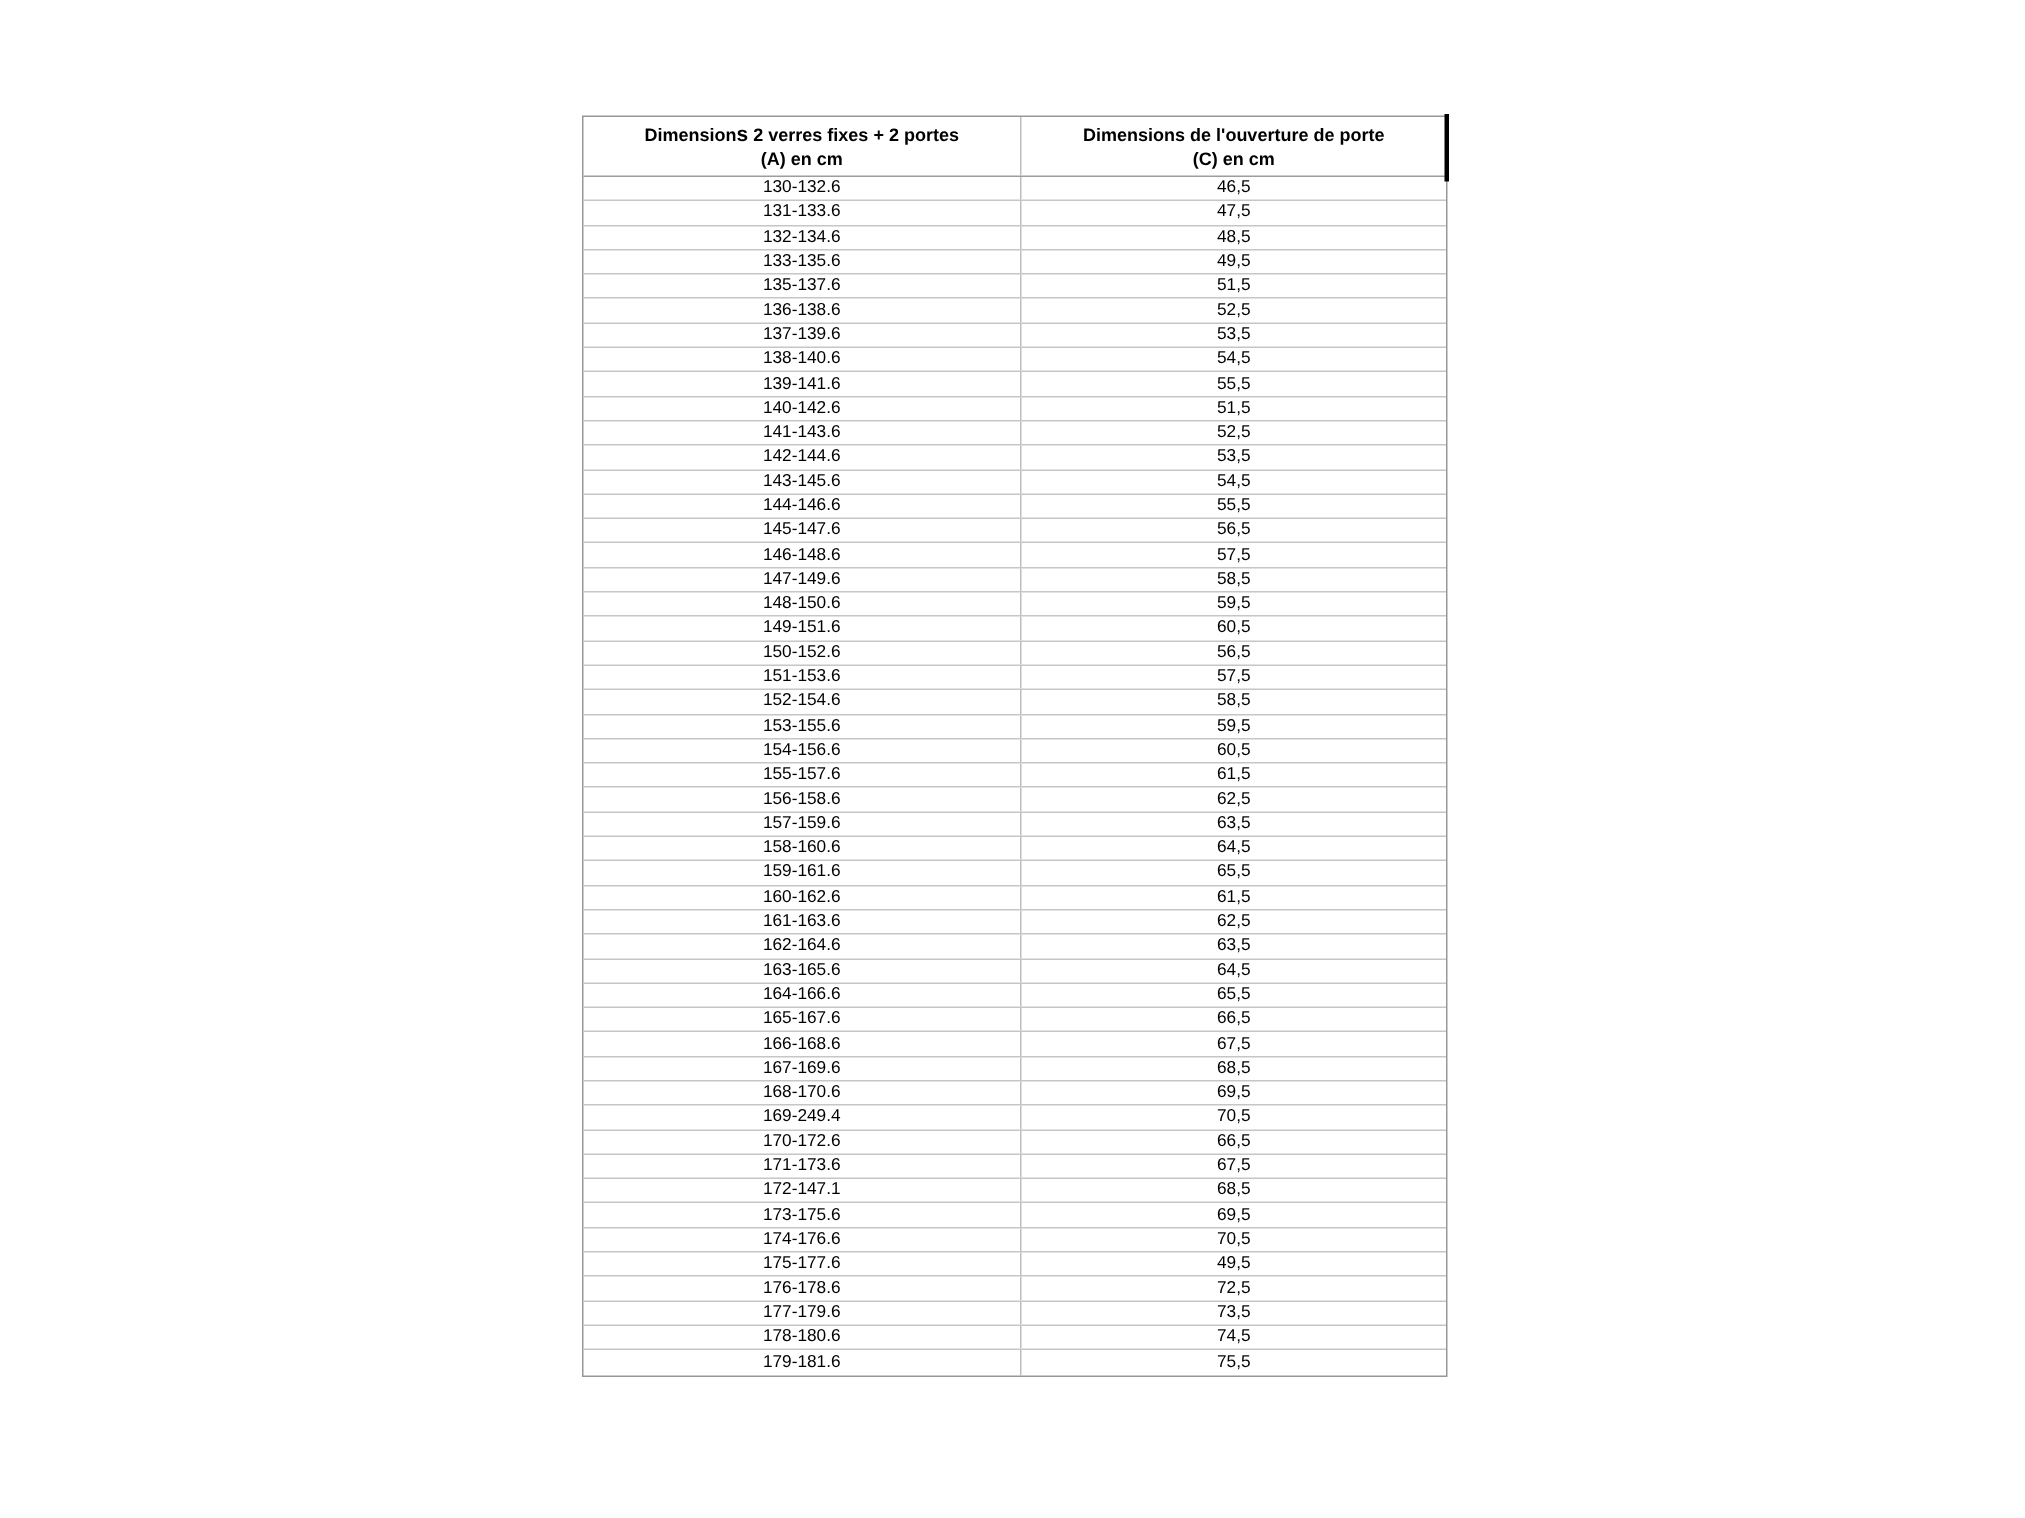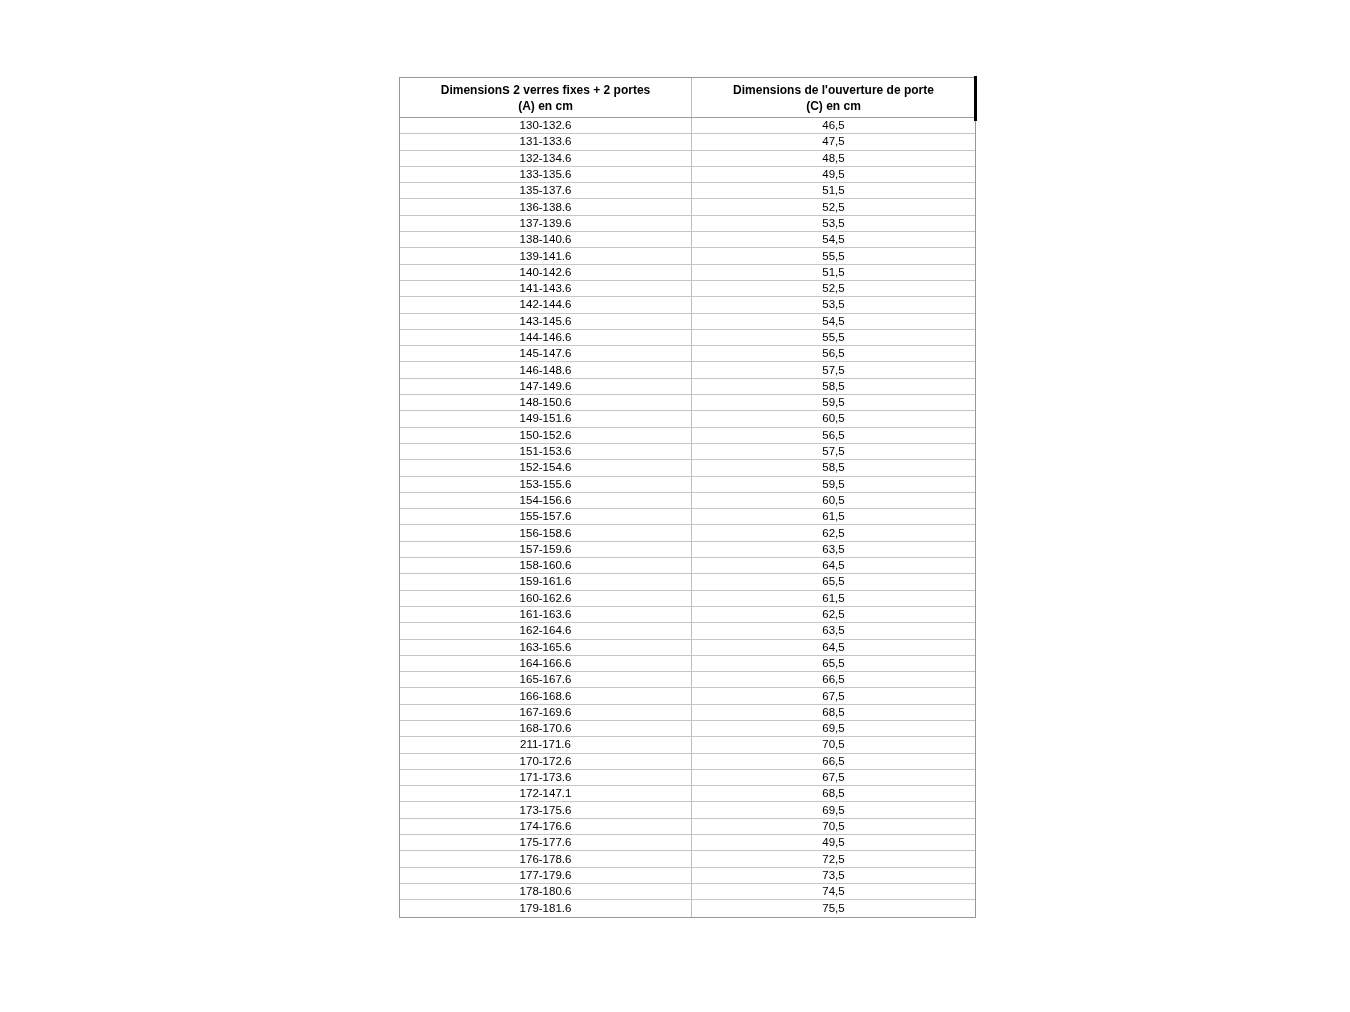--- a/index.html
+++ b/index.html
@@ -11,21 +11,21 @@
     position: relative;
     width: 1350px;
     height: 1012px;
     background: #ffffff;
     font-family: "Liberation Sans", sans-serif;
     color: #000000;
     overflow: hidden;
   }
   .dim-table {
     position: absolute;
-    left: 399px;
+    left: 388px;
     top: 77px;
     width: 577px;
     border: 1px solid #979797;
     box-sizing: border-box;
     background: #ffffff;
   }
   .header-row {
     display: flex;
     height: 40px;
     border-bottom: 1px solid #9d9d9d;
@@ -246,21 +246,21 @@
         </div>
         <div class="row">
           <div class="cell colA">167-169.6</div>
           <div class="cell colC">68,5</div>
         </div>
         <div class="row">
           <div class="cell colA">168-170.6</div>
           <div class="cell colC">69,5</div>
         </div>
         <div class="row">
-          <div class="cell colA">211-171.6</div>
+          <div class="cell colA">169-249.4</div>
           <div class="cell colC">70,5</div>
         </div>
         <div class="row">
           <div class="cell colA">170-172.6</div>
           <div class="cell colC">66,5</div>
         </div>
         <div class="row">
           <div class="cell colA">171-173.6</div>
           <div class="cell colC">67,5</div>
         </div>

